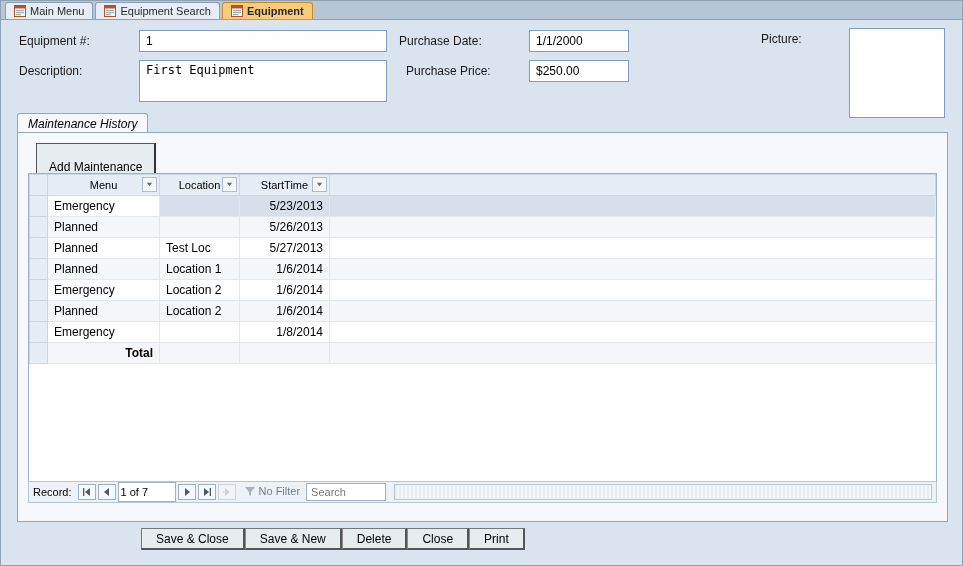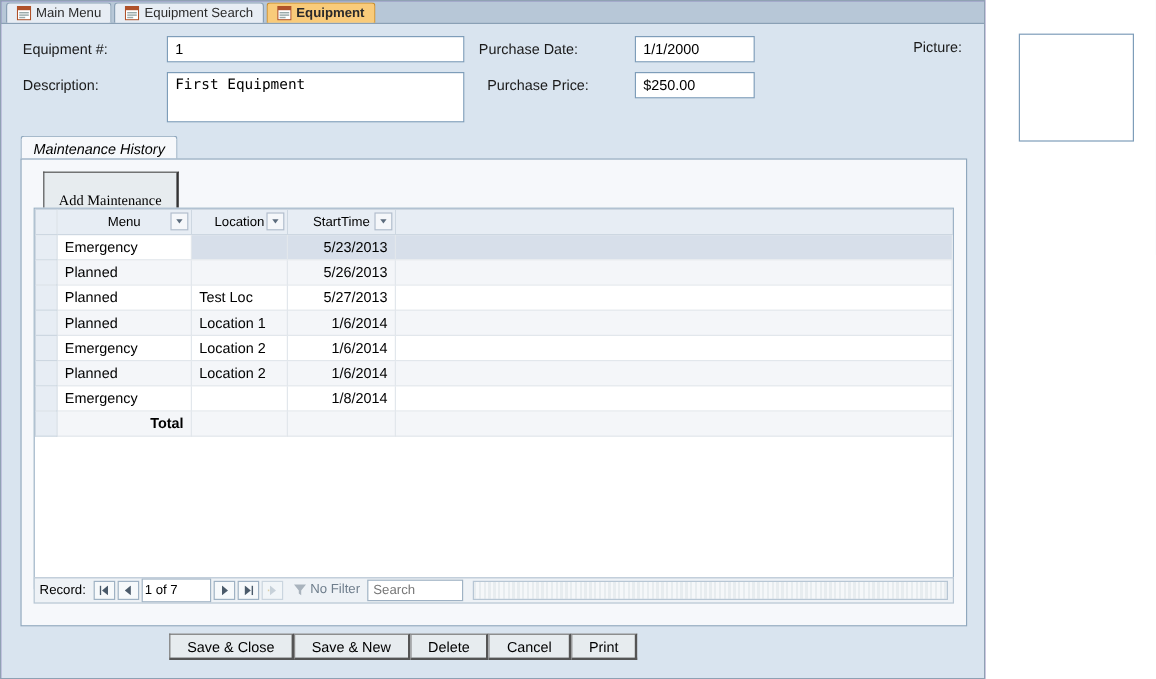--- a/index.html
+++ b/index.html
@@ -1,34 +1,34 @@
 <!DOCTYPE html>
 <html><head>
 <meta charset="utf-8">
 <style>
 html,body{margin:0;padding:0;font-family:"Segoe UI",Tahoma,Arial,sans-serif;font-size:12px;color:#000;}
 body{width:963px;height:566px;background:#fff;overflow:hidden;}
-.appshell{width:821px;height:566px;box-sizing:border-box;border:1px solid #8fa1b3;background:#4c1d95;display:flex;flex-direction:column;}
+.appshell{width:963px;height:566px;box-sizing:border-box;border:1px solid #8fa1b3;background:#fef9c3;display:flex;flex-direction:column;}
 
 .doctabs{height:18px;background:#b7c7d7;border-bottom:1px solid #8aa0b5;display:flex;align-items:flex-end;padding-left:4px;gap:2px;}
 .doctab{height:16px;display:flex;align-items:center;gap:4px;padding:0 8px;font-size:11px;border:1px solid #8aa0b5;border-bottom:none;border-top-left-radius:3px;border-top-right-radius:3px;background:#e7edf4;color:#2a2a2a;}
 .doctab.active{background:#f9cb7a;border-color:#c68a2a;font-weight:bold;}
 .doctab .tabicon{width:12px;height:12px;display:inline-block;}
 .tabicon svg{width:12px;height:12px;display:block;}
 
 .formarea{flex:1;position:relative;background:#d9e4ef;box-sizing:border-box;}
 .label{position:absolute;font-size:12px;color:#1a1a1a;}
 .field{position:absolute;background:#fff;border:1px solid #7e9db9;padding:2px 6px;font-size:12px;box-sizing:border-box;}
 .field.r{text-align:left;}
 .picbox{position:absolute;background:#fff;border:1px solid #7e9db9;box-sizing:border-box;}
 
 .subtabhdr{position:absolute;left:16px;top:93px;font-style:italic;}
 .subtab{display:inline-block;padding:3px 10px;font-size:12px;background:#f6f8fb;border:1px solid #8fa7bd;border-bottom:none;border-top-left-radius:3px;border-top-right-radius:3px;}
 .subform{position:absolute;left:16px;top:112px;right:14px;height:390px;background:#f6f8fb;border:1px solid #8fa7bd;box-sizing:border-box;}
-.addbtn{position:absolute;left:18px;top:10px;height:22px;padding:16px 12px;background:#e7ecef;border:1px solid #555;border-right:2px solid #333;border-bottom:2px solid #333;font-size:12px;cursor:pointer;font-family:Liberation Serif, serif;}
+.addbtn{position:absolute;left:18px;top:10px;height:22px;padding:16px 12px;background:#e7ecef;border:1px solid #555;border-right:2px solid #333;border-bottom:2px solid #333;font-size:12px;cursor:pointer;}
 
 .ds{position:absolute;left:10px;top:40px;right:10px;bottom:30px;border:1px solid #9db2c6;background:#fff;overflow:hidden;}
 .ds table{border-collapse:collapse;width:100%;table-layout:fixed;}
 .ds th{background:#e7edf4;border:1px solid #cdd7e1;font-weight:normal;font-size:11px;padding:2px 4px;position:relative;height:16px;}
 .ds th .dd{position:absolute;right:2px;top:2px;width:13px;height:13px;border:1px solid #b0bccc;background:#f5f7fa;display:flex;align-items:center;justify-content:center;}
 .ds th .dd svg{width:7px;height:7px;}
 .ds td{border:1px solid #e2e7ec;padding:2px 6px;font-size:12px;height:16px;overflow:hidden;white-space:nowrap;}
 .ds td.rowhdr{background:#e7edf4;border:1px solid #cdd7e1;width:18px;}
 .ds td.sel{background:#d7dfea;}
 .ds td.r{text-align:right;}
@@ -253,18 +253,18 @@
         </span>
         <input class="searchbox" value="Search" style="">
         <div class="hscroll"></div>
       </div>
     </div>
 
     <div class="cmdbar">
       <button class="cmdbtn">Save &amp; Close</button>
       <button class="cmdbtn">Save &amp; New</button>
       <button class="cmdbtn">Delete</button>
-      <button class="cmdbtn">Cancel</button>
+      <button class="cmdbtn">Close</button>
       <button class="cmdbtn">Print</button>
     </div>
 
   </div>
 </div>
 
 </body></html>

